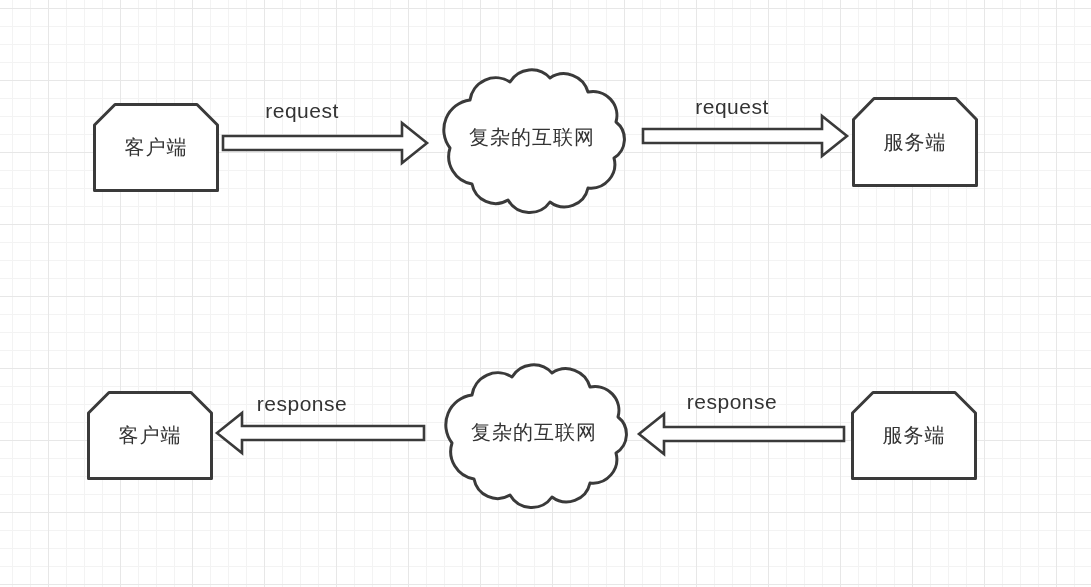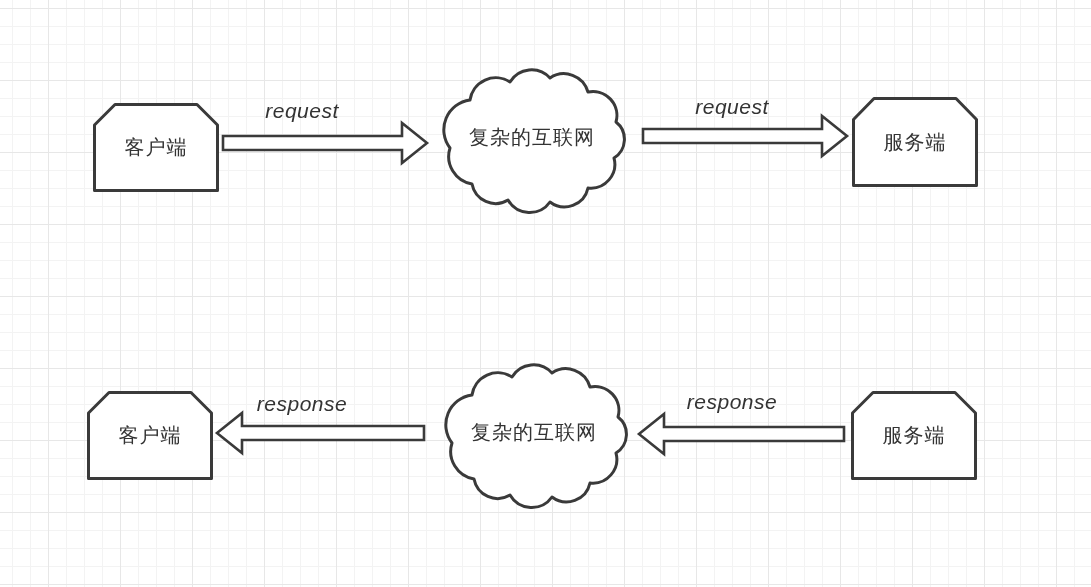--- a/index.html
+++ b/index.html
@@ -58,21 +58,20 @@
   }
   .arrow { position: absolute; }
   .arrow-label {
     position: absolute;
     text-align: center;
     font-size: 21px;
     font-weight: 500;
     letter-spacing: 0.5px;
     color: var(--text-color);
     white-space: nowrap;
-    font-style: italic;
   }
   
   .client-top  { left: 93px;  top: 103px; width: 126px; height: 89px; }
   .cloud-top   { left: 430px; top: 60px;  width: 204px; height: 154px; }
   .server-top  { left: 852px; top: 97px;  width: 126px; height: 90px; }
   .req-arrow-1 { left: 222px; top: 121px; width: 207px; height: 44px; }
   .req-arrow-2 { left: 642px; top: 114px; width: 207px; height: 44px; }
   .req-label-1 { left: 237px; top: 99px;  width: 130px; }
   .req-label-2 { left: 667px; top: 95px;  width: 130px; }
   

